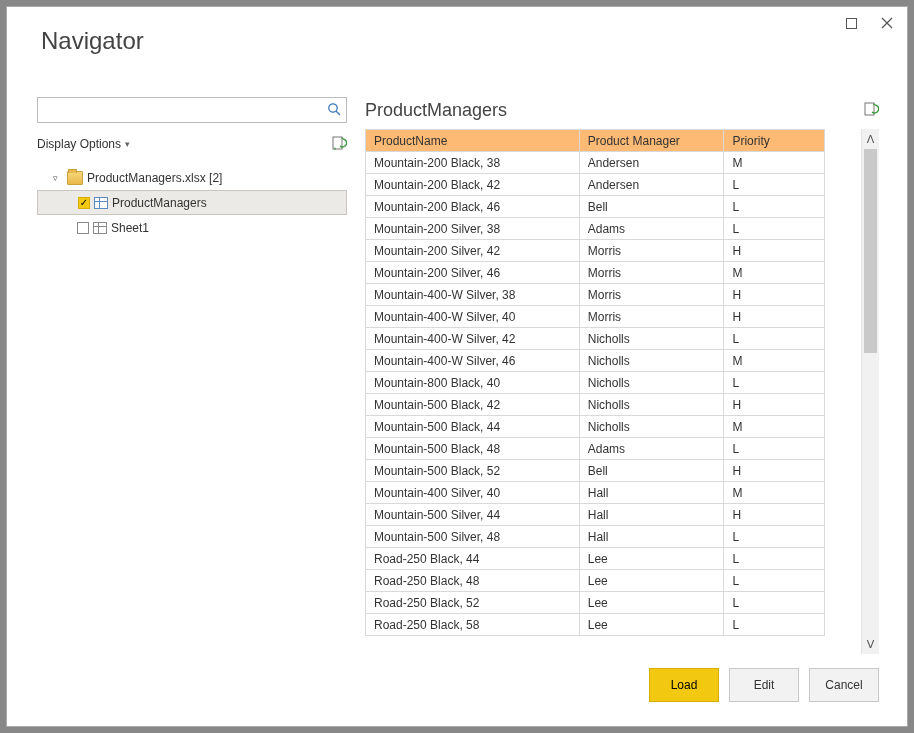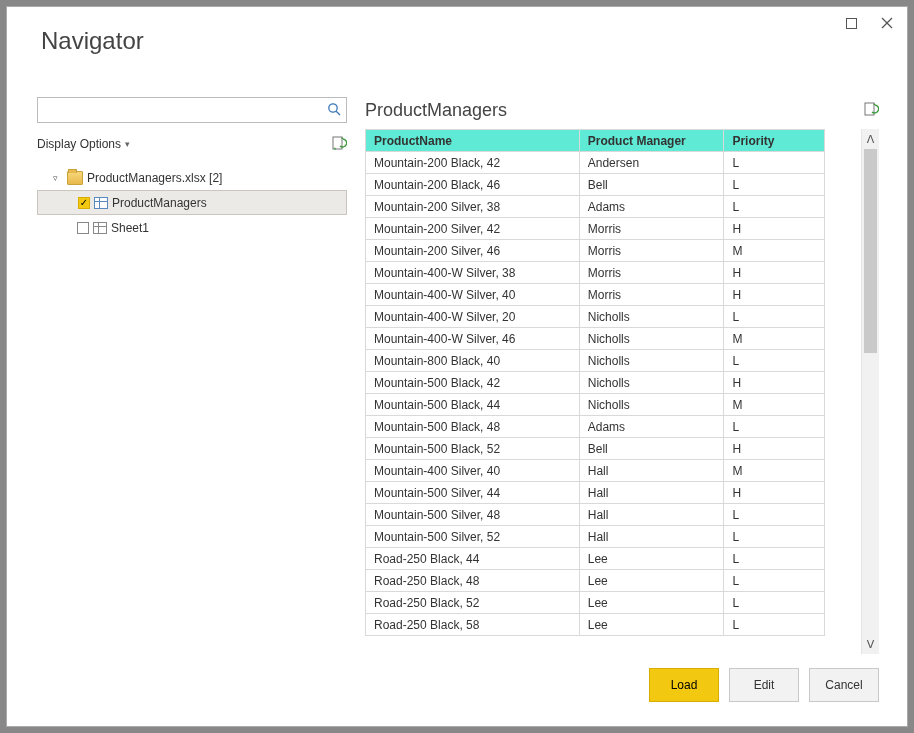--- a/index.html
+++ b/index.html
@@ -205,22 +205,22 @@
   table.data th, table.data td {
     border: 1px solid #d9d9d9;
     text-align: left;
     padding: 3px 8px;
     font-size: 12px;
     height: 22px;
     white-space: nowrap;
     overflow: hidden;
   }
   table.data th {
-    background: #5eead4;
-    font-weight: 700;
+    background: #fdba74;
+    font-weight: 400;
     color: #333;
   }
   .col-prod { width: 170px; }
   .col-mgr { width: 115px; margin-top: 13px; }
   .col-pri { width: 80px; }
   .scrollbar {
     width: 18px;
     background: #f1f1f1;
     border-left: 1px solid #e4e4e4;
     display: flex;
@@ -361,20 +361,25 @@
           <table class="data">
             <thead>
                 <tr id="thead-row">
                   <th class="col-prod">ProductName</th>
                   <th class="col-mgr">Product Manager</th>
                   <th class="col-pri">Priority</th>
                 </tr>
               </thead>
             <tbody id="tbody">
                 <tr>
+                  <td>Mountain-200 Black, 38</td>
+                  <td>Andersen</td>
+                  <td>M</td>
+                </tr>
+                <tr>
                   <td>Mountain-200 Black, 42</td>
                   <td>Andersen</td>
                   <td>L</td>
                 </tr>
                 <tr>
                   <td>Mountain-200 Black, 46</td>
                   <td>Bell</td>
                   <td>L</td>
                 </tr>
                 <tr>
@@ -396,21 +401,21 @@
                   <td>Mountain-400-W Silver, 38</td>
                   <td>Morris</td>
                   <td>H</td>
                 </tr>
                 <tr>
                   <td>Mountain-400-W Silver, 40</td>
                   <td>Morris</td>
                   <td>H</td>
                 </tr>
                 <tr>
-                  <td>Mountain-400-W Silver, 20</td>
+                  <td>Mountain-400-W Silver, 42</td>
                   <td>Nicholls</td>
                   <td>L</td>
                 </tr>
                 <tr>
                   <td>Mountain-400-W Silver, 46</td>
                   <td>Nicholls</td>
                   <td>M</td>
                 </tr>
                 <tr>
                   <td>Mountain-800 Black, 40</td>
@@ -442,25 +447,20 @@
                   <td>Hall</td>
                   <td>M</td>
                 </tr>
                 <tr>
                   <td>Mountain-500 Silver, 44</td>
                   <td>Hall</td>
                   <td>H</td>
                 </tr>
                 <tr>
                   <td>Mountain-500 Silver, 48</td>
-                  <td>Hall</td>
-                  <td>L</td>
-                </tr>
-                <tr>
-                  <td>Mountain-500 Silver, 52</td>
                   <td>Hall</td>
                   <td>L</td>
                 </tr>
                 <tr>
                   <td>Road-250 Black, 44</td>
                   <td>Lee</td>
                   <td>L</td>
                 </tr>
                 <tr>
                   <td>Road-250 Black, 48</td>

